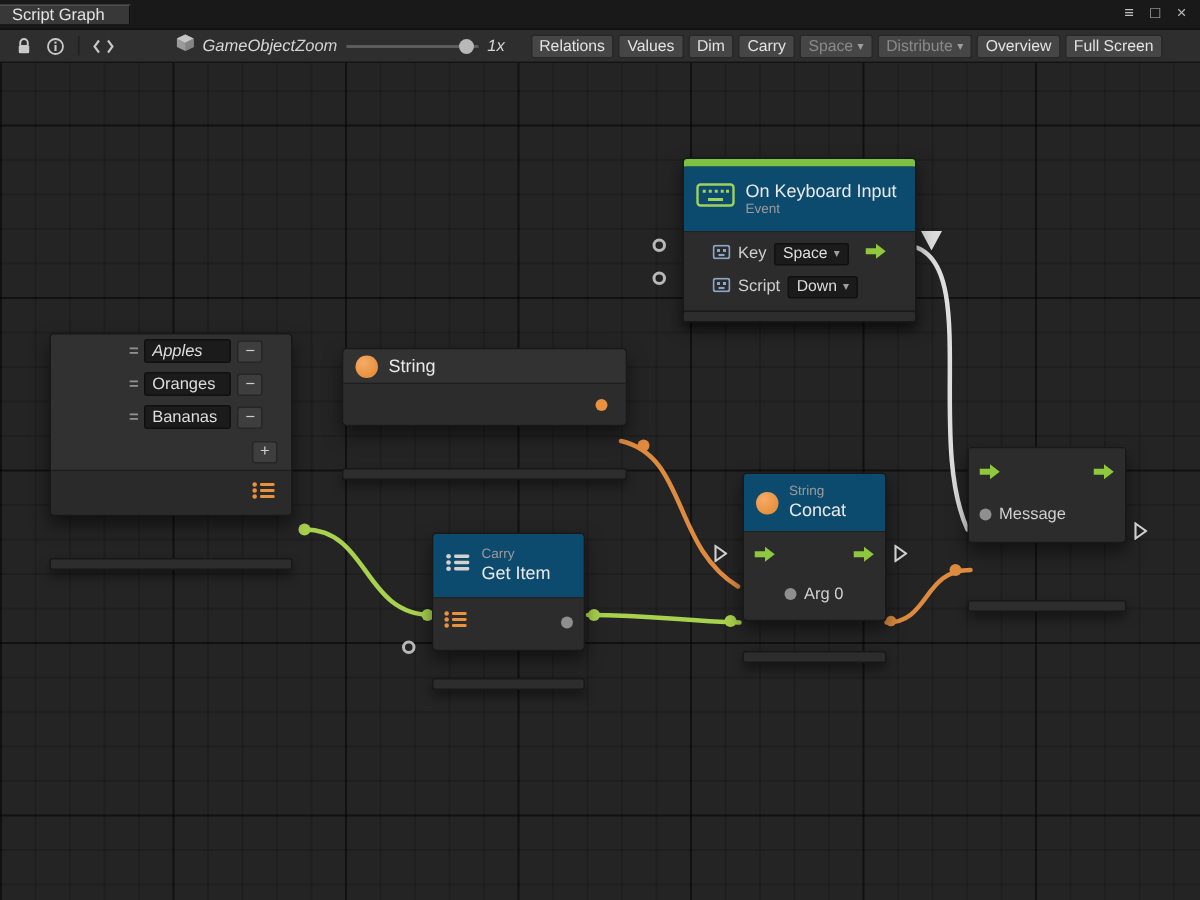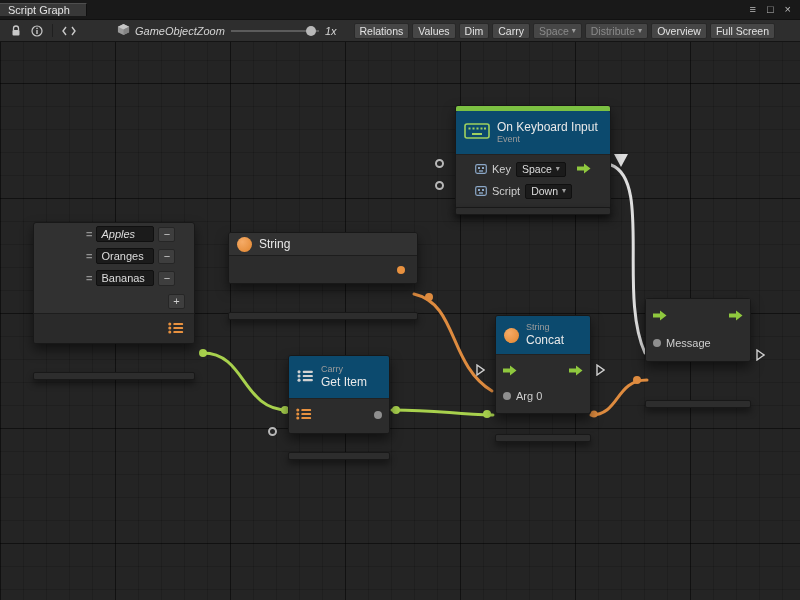--- a/index.html
+++ b/index.html
@@ -340,21 +340,21 @@
               <path d="M0 3.5 H7 V0.5 L13.5 5.5 7 10.5 V7.5 H0 Z" style="fill:var(--accent-green,#8fc83e)"></path>
             </svg>
         </span>
         <span class="spacer"></span>
         <span>
           <svg viewBox="0 0 14 11" width="14" height="11">
               <path d="M0 3.5 H7 V0.5 L13.5 5.5 7 10.5 V7.5 H0 Z" style="fill:var(--accent-green,#8fc83e)"></path>
             </svg>
         </span>
       </div>
-      <div class="nrow" style="height:22px;">
+      <div class="nrow" style="height:22px;margin-left:20px;">
         <span class="dot gray"></span>
         <span class="nlabel">Arg 0</span>
       </div>
     </div>
   </div>
   <div class="nfooter" style="left:495px; top:392px; width:96px;"></div>
   <span class="pin-tri" style="left:476px; top:320px;">
     <svg viewBox="0 0 9 12" width="9" height="12">
         <path d="M1 1 L8 6 L1 11 Z" fill="none" stroke="#cfcfcf" stroke-width="1.4"></path>
       </svg>

